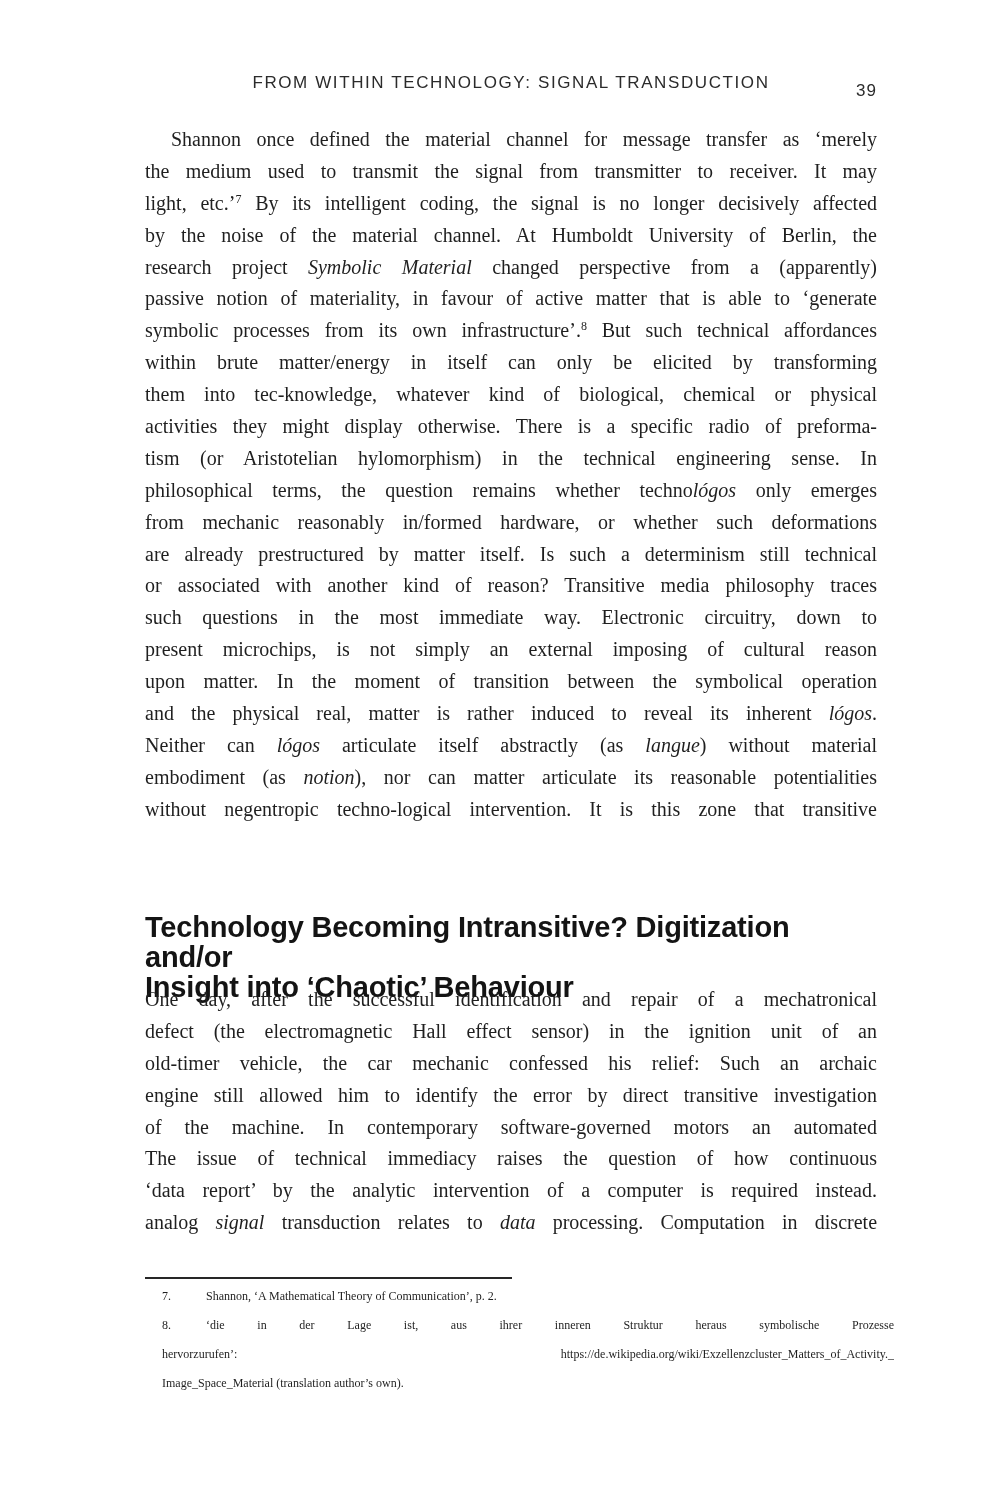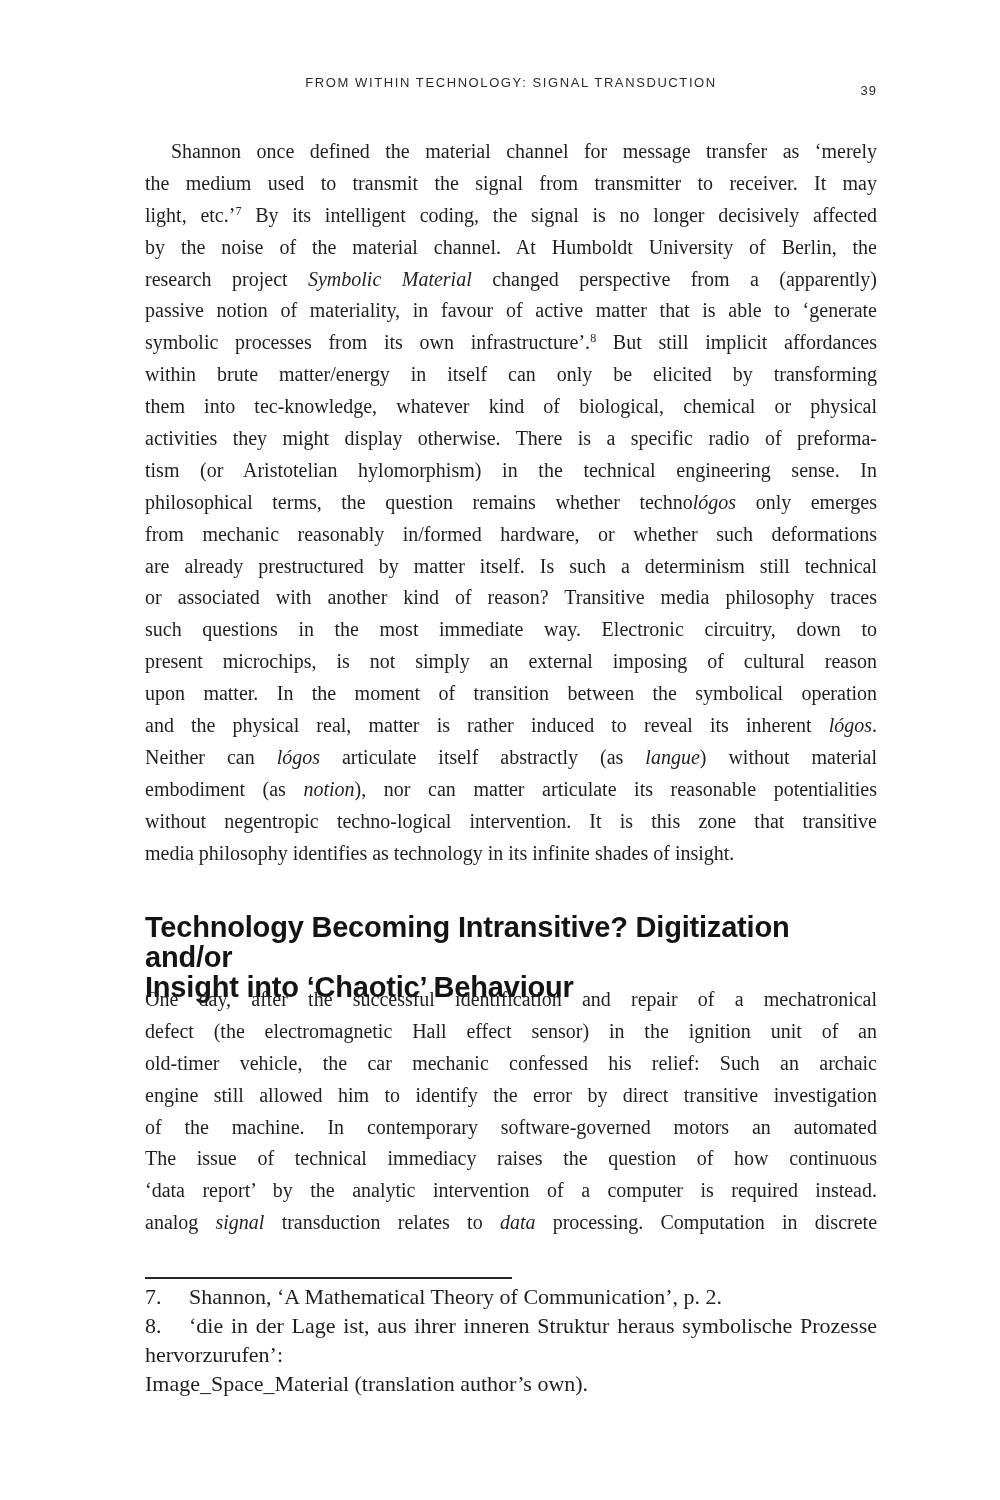--- a/index.html
+++ b/index.html
@@ -19,21 +19,21 @@
   .column {
     position: absolute;
     left: 145px;
     width: 732px;
   }
   
   .running-header {
     top: 72px;
     height: 22px;
     font-family: "Liberation Sans", "DejaVu Sans", sans-serif;
-    font-size: 13px;
+    font-size: 17px;
     letter-spacing: 1.6px;
     color: #2b2b2b;
     text-align: center;
     line-height: 22px;
   }
   .page-number {
     position: absolute;
     right: 0;
     top: 8px;
     letter-spacing: 1px;
@@ -48,42 +48,42 @@
     overflow: hidden;
   }
   .line.last { text-align-last: left; }
   .indent { display: inline-block; width: 26px; }
   .it { font-style: italic; }
   .sup {
     font-size: 12px;
     position: relative;
     top: -7px;
   }
-  .para1 { top: 136px; }
+  .para1 { top: 124px; }
   .para2 { top: 984px; }
   
   .section-heading {
     top: 912px;
     font-family: "Liberation Sans", "DejaVu Sans", sans-serif;
     font-weight: 700;
     font-size: 29px;
     line-height: 30px;
     letter-spacing: -0.2px;
     color: #141414;
   }
   
   .footnote-rule {
     position: absolute;
     left: 145px;
     top: 1277px;
     width: 367px;
     height: 2px;
     background: #262626;
   }
-  .footnotes { top: 1282px; font-size: 22px; }
+  .footnotes { top: 1282px; font-size: 12px; margin-left: 17px; }
   .footnotes .line {
     height: 29px;
     line-height: 29px;
   }
   .fnlabel { display: inline-block; width: 44px; }
 </style>
 </head>
 <body>
 
 <div class="page">
@@ -93,37 +93,36 @@
     <span class="page-number">39</span>
   </div>
 
   <div class="column body-block para1">
       <div class="line"><span class="indent"></span><span>Shannon once defined the material channel for message transfer as ‘merely</span></div>
       <div class="line"><span>the medium used to transmit the signal from transmitter to receiver. It may</span></div>
       <div class="line"><span>light, etc.’</span><span class="sup">7</span><span> By its intelligent coding, the signal is no longer decisively affected</span></div>
       <div class="line"><span>by the noise of the material channel. At Humboldt University of Berlin, the</span></div>
       <div class="line"><span>research project </span><span class="it">Symbolic Material</span><span> changed perspective from a (apparently)</span></div>
       <div class="line"><span>passive notion of materiality, in favour of active matter that is able to ‘generate</span></div>
-      <div class="line"><span>symbolic processes from its own infrastructure’.</span><span class="sup">8</span><span> But still implicit affordances</span></div>
+      <div class="line"><span>symbolic processes from its own infrastructure’.</span><span class="sup">8</span><span> But such technical affordances</span></div>
       <div class="line"><span>within brute matter/energy in itself can only be elicited by transforming</span></div>
       <div class="line"><span>them into tec-knowledge, whatever kind of biological, chemical or physical</span></div>
       <div class="line"><span>activities they might display otherwise. There is a specific radio of preforma-</span></div>
       <div class="line"><span>tism (or Aristotelian hylomorphism) in the technical engineering sense. In</span></div>
       <div class="line"><span>philosophical terms, the question remains whether techno</span><span class="it">lógos</span><span> only emerges</span></div>
       <div class="line"><span>from mechanic reasonably in/formed hardware, or whether such deformations</span></div>
       <div class="line"><span>are already prestructured by matter itself. Is such a determinism still technical</span></div>
       <div class="line"><span>or associated with another kind of reason? Transitive media philosophy traces</span></div>
       <div class="line"><span>such questions in the most immediate way. Electronic circuitry, down to</span></div>
       <div class="line"><span>present microchips, is not simply an external imposing of cultural reason</span></div>
       <div class="line"><span>upon matter. In the moment of transition between the symbolical operation</span></div>
       <div class="line"><span>and the physical real, matter is rather induced to reveal its inherent </span><span class="it">lógos</span><span>.</span></div>
       <div class="line"><span>Neither can </span><span class="it">lógos</span><span> articulate itself abstractly (as </span><span class="it">langue</span><span>) without material</span></div>
       <div class="line"><span>embodiment (as </span><span class="it">notion</span><span>), nor can matter articulate its reasonable potentialities</span></div>
       <div class="line"><span>without negentropic techno-logical intervention. It is this zone that transitive</span></div>
-      <div class="line last"><span>media philosophy identifies as technology in its infinite shades of insight.</span></div>
     </div>
 
   <div class="column section-heading">
     <div>Technology Becoming Intransitive? Digitization and/or</div>
     <div>Insight into ‘Chaotic’ Behaviour</div>
   </div>
 
   <div class="column body-block para2">
       <div class="line"><span>One day, after the successful identification and repair of a mechatronical</span></div>
       <div class="line"><span>defect (the electromagnetic Hall effect sensor) in the ignition unit of an</span></div>

